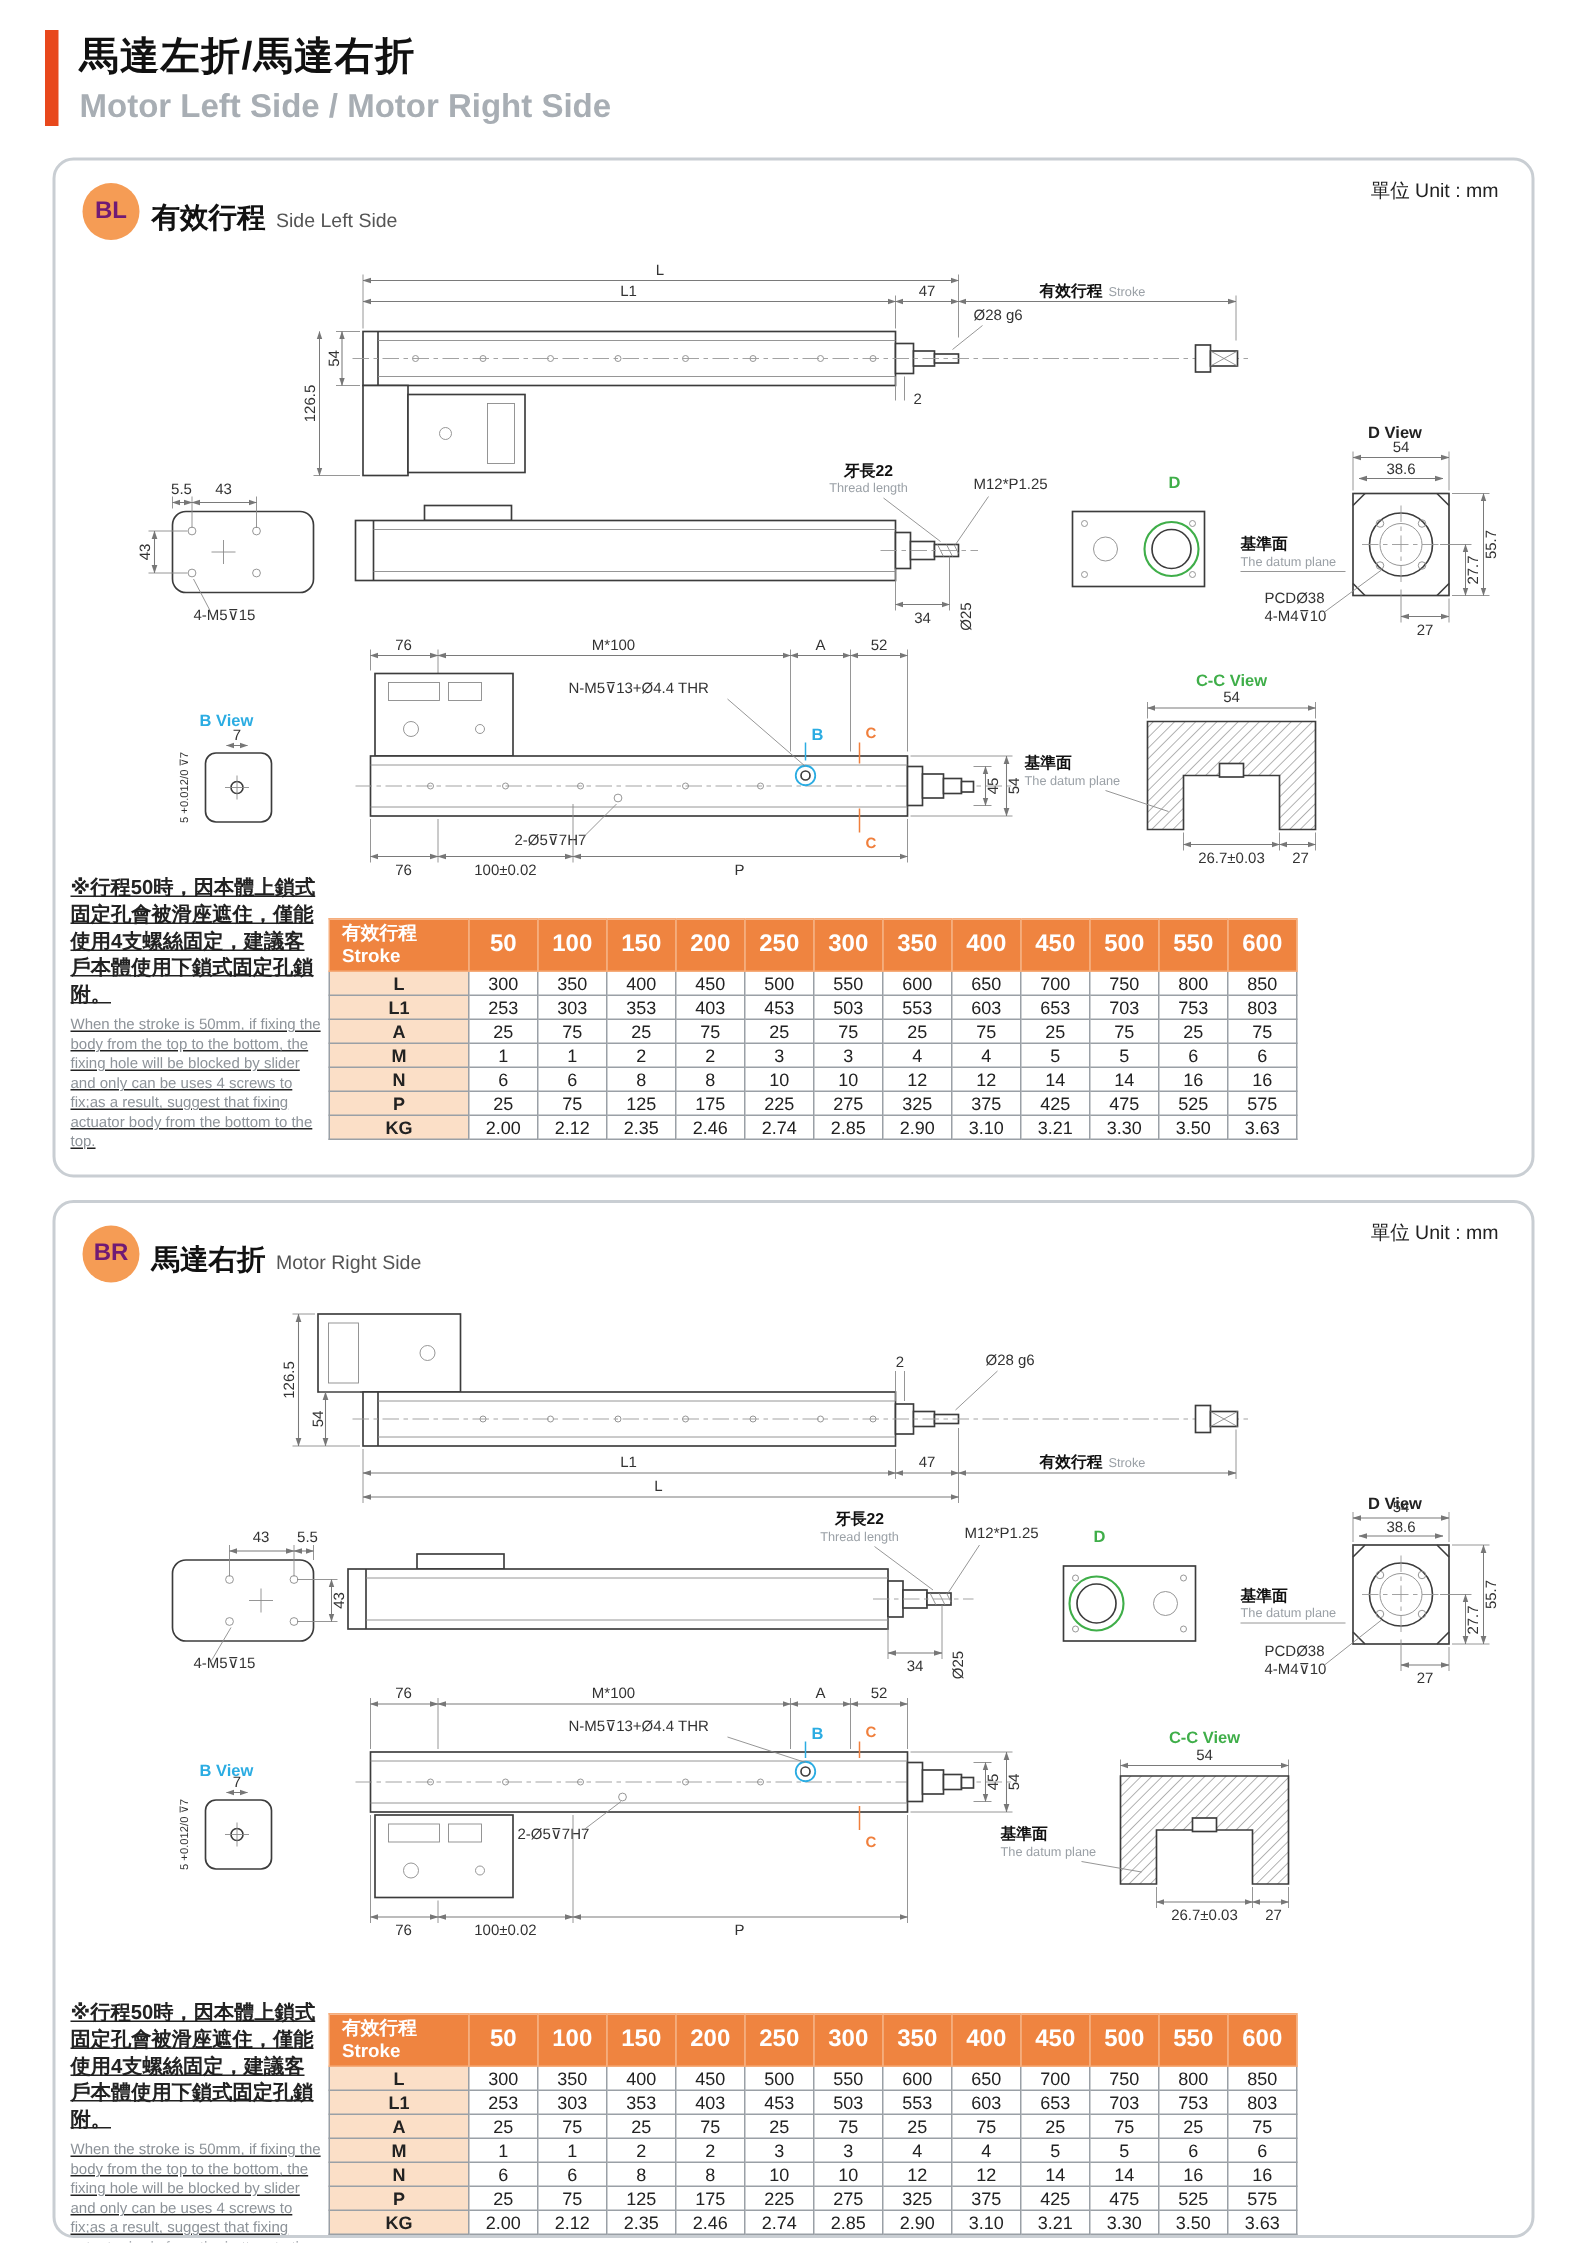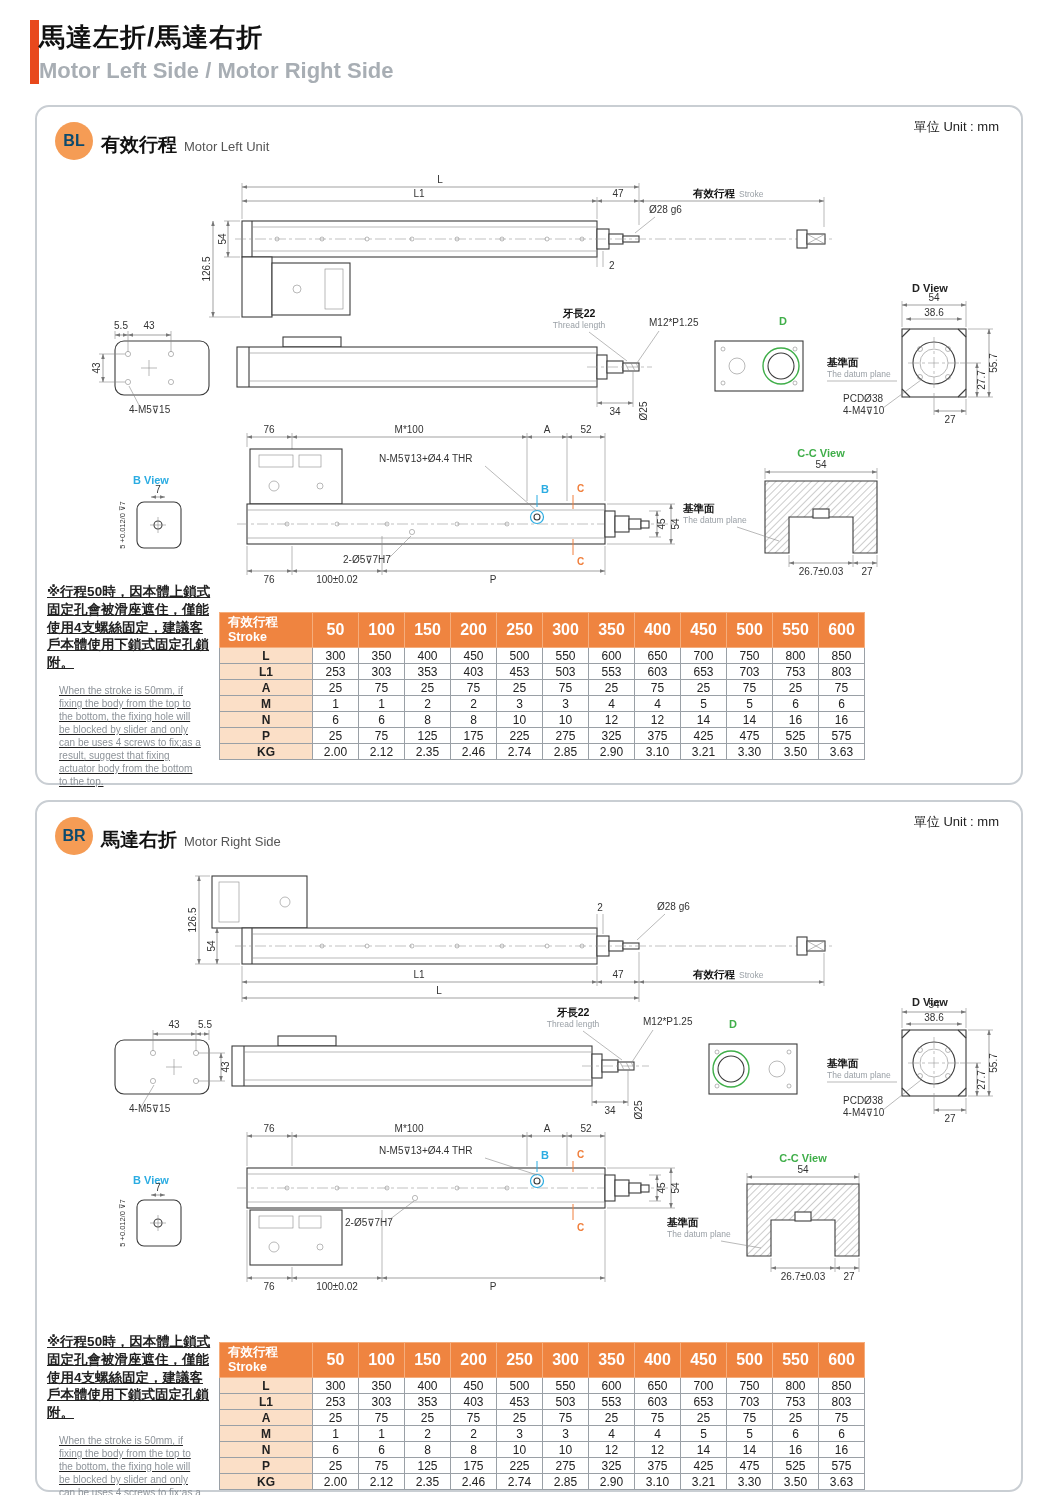--- a/index.html
+++ b/index.html
@@ -1,34 +1,34 @@
 <!DOCTYPE html>
 <html><head>
 <meta charset="utf-8">
 <style>
   html,body{margin:0;padding:0;background:#fff;}
   body{width:1060px;height:1495px;position:relative;font-family:"Liberation Sans","DejaVu Sans",sans-serif;color:#222;}
-  .header{position:absolute;top:20px;left:30px;border-left:9px solid #e8481c;}
+  .header{position:absolute;top:20px;left:30px;border-left:9px solid #e8481c;padding-left:14px;}
   .header h1{margin:0;font-size:26px;font-weight:bold;color:#111;letter-spacing:1px;}
   .header h2{margin:3px 0 0;font-size:22px;font-weight:bold;color:#a8aeb4;}
   .panel{position:absolute;left:35px;width:988px;border:2px solid #c9ced3;border-radius:14px;background:#fff;box-sizing:border-box;padding-left:24px;}
   #panel-bl{top:105px;height:680px;}
   #panel-br{top:800px;height:692px;}
   .unit{position:absolute;top:11px;right:22px;font-size:13px;color:#222;}
-  .badge{position:absolute;top:15px;left:18px;width:38px;height:38px;border-radius:50%;background:#f59c55;color:#0c4a6e;font-size:16px;font-weight:bold;display:flex;align-items:center;justify-content:center;}
+  .badge{position:absolute;top:15px;left:18px;width:38px;height:38px;border-radius:50%;background:#f59c55;color:#701a75;font-size:16px;font-weight:bold;display:flex;align-items:center;justify-content:center;}
   .ptitle{position:absolute;top:25px;left:64px;font-size:19px;font-weight:bold;color:#111;}
   .ptitle .en{font-size:13px;color:#555;font-weight:normal;margin-left:7px;}
   svg.drawing{position:absolute;left:0;top:52px;width:984px;}
   #panel-bl svg.drawing{height:430px;}
   #panel-br svg.drawing{height:445px;}
   .note{position:absolute;left:10px;width:168px;text-decoration:underline;}
   #panel-bl .note{top:476px;}
   #panel-br .note{top:531px;}
   .note .zh{margin:0 0 5px;font-size:13.5px;font-weight:bold;color:#222;line-height:1.32;}
-  .note .en{margin:12px;font-size:10px;color:#8d9399;line-height:1.3;}
+  .note .en{margin:0;font-size:10px;color:#8d9399;line-height:1.3;}
   table.spec{position:absolute;left:182px;border-collapse:collapse;table-layout:fixed;}
   #panel-bl table.spec{top:505px;}
   #panel-br table.spec{top:540px;}
   .spec th,.spec td{border:1px solid #9aa0a6;text-align:center;padding:0;}
   .spec thead th{background:#ef8440;color:#fff;border:1px solid #f5ad7c;font-weight:bold;height:34px;width:45px;font-size:16px;}
   .spec thead th.first{width:84px;text-align:left;padding-left:8px;font-size:12.5px;line-height:1.2;}
   .spec td{height:15px;font-size:12px;background:#fff;color:#222;width:45px;}
   .spec td.rowlabel{background:#fbdfc7;font-weight:bold;}
   
   svg text{font-family:"Liberation Sans","DejaVu Sans",sans-serif;}
@@ -58,21 +58,21 @@
 
 <div class="header">
   <h1>馬達左折/馬達右折</h1>
   <h2>Motor Left Side / Motor Right Side</h2>
 </div>
 
 <div class="panel" id="panel-bl">
   <div class="unit">單位 Unit : mm</div>
   <div class="badge">BL</div>
   <div class="ptitle">
-    <span>有效行程</span><span class="en">Motor Left Unit</span>
+    <span>有效行程</span><span class="en">Side Left Side</span>
   </div>
 
   <svg class="drawing" viewBox="0 0 984 430">
     <defs>
       <marker id="ab" viewBox="0 0 10 10" refX="9.5" refY="5" markerWidth="8" markerHeight="8" orient="auto-start-reverse">
           <path d="M0,1.6 L10,5 L0,8.4 Z" fill="#777"></path>
         </marker>
       <pattern id="hb" width="5" height="5" patternUnits="userSpaceOnUse" patternTransform="rotate(45)">
           <line x1="0" y1="0" x2="0" y2="5" stroke="#9a9a9a" stroke-width="1"></line>
         </pattern>

